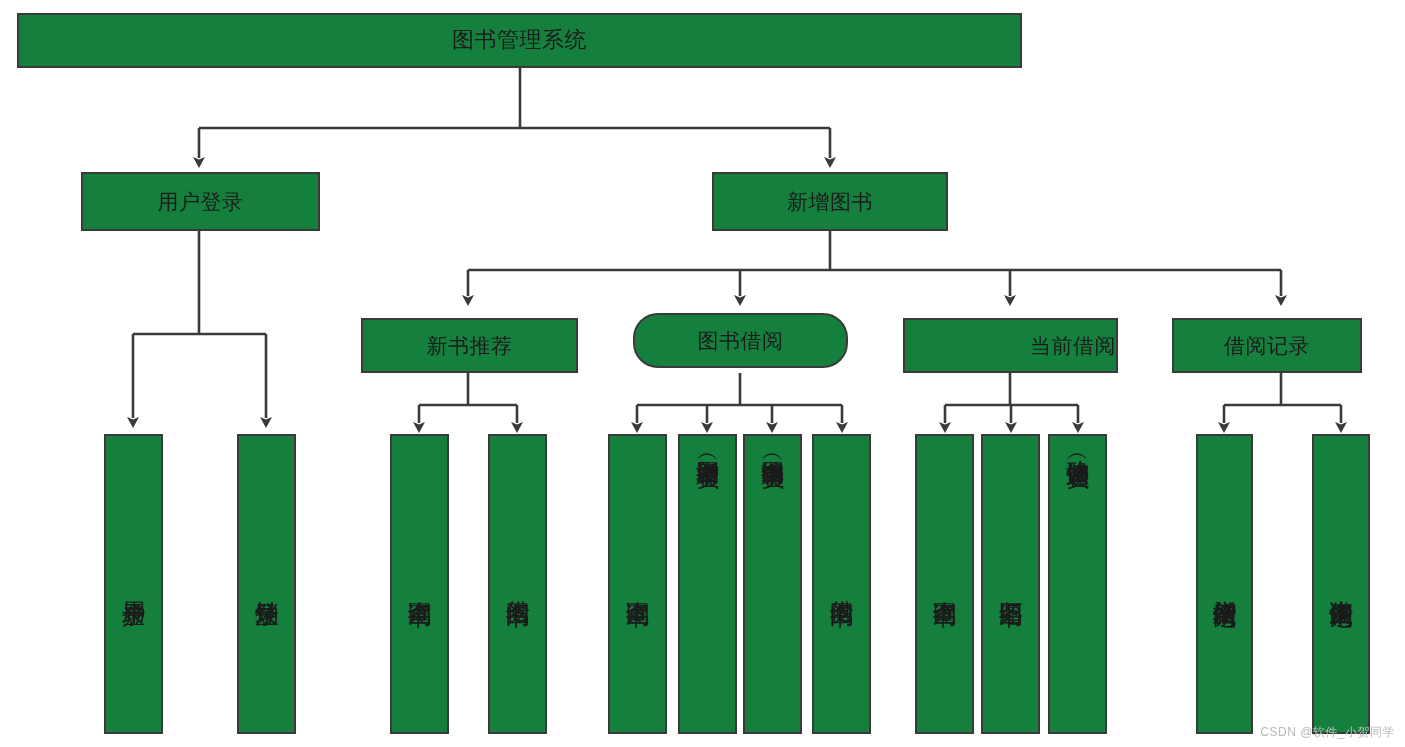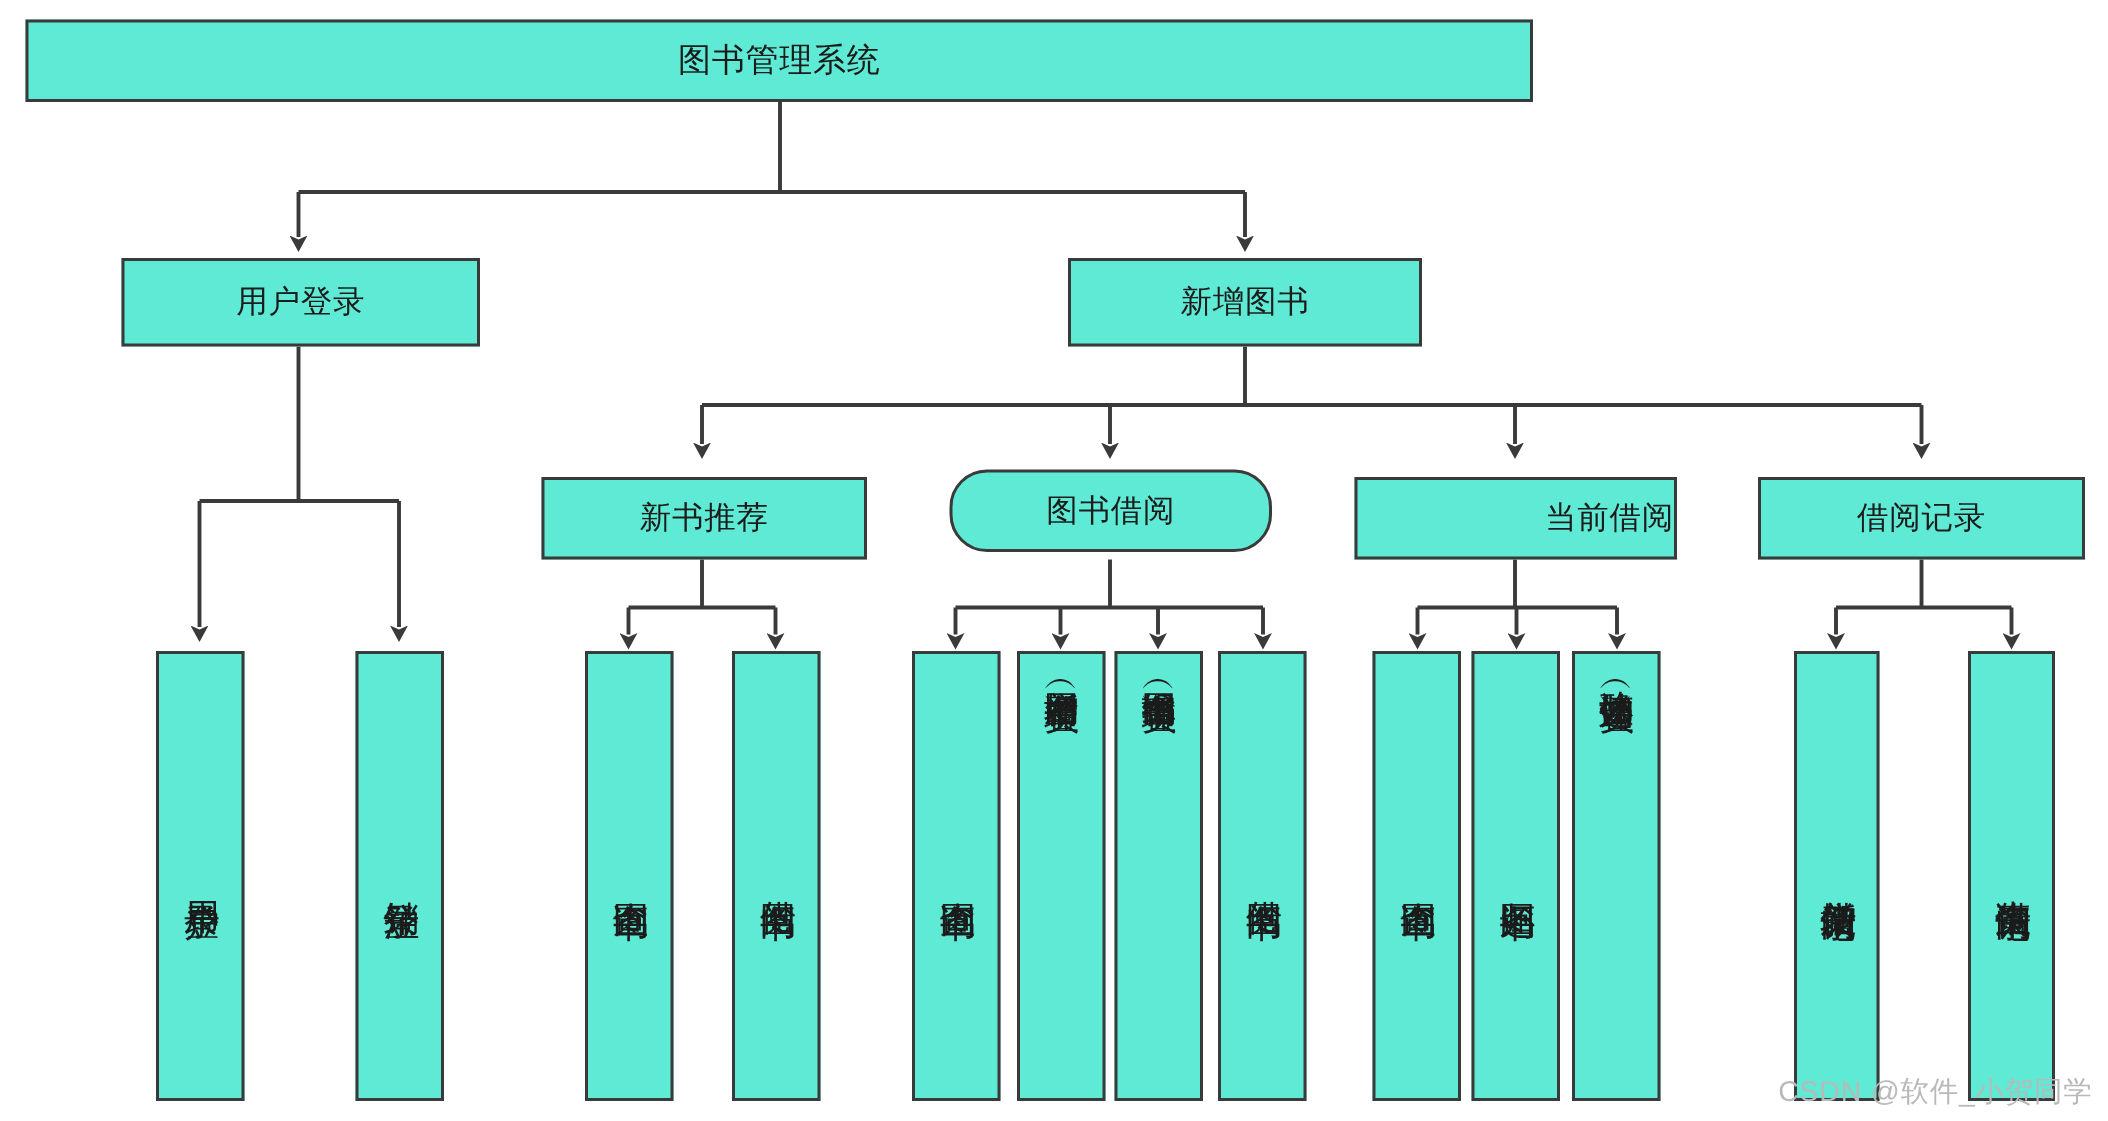--- a/index.html
+++ b/index.html
@@ -19,21 +19,21 @@
     position: absolute;
     left: 0;
     top: 0;
     width: 1405px;
     height: 747px;
     pointer-events: none;
   }
   .node {
     position: absolute;
     box-sizing: border-box;
-    background: #5eead4;
+    background: #15803d;
     border: 2px solid #3a3a3a;
     display: flex;
     align-items: center;
     justify-content: center;
     color: #1b1b1b;
     z-index: 2;
   }
   .node .lbl {
     display: block;
     text-align: center;
@@ -66,21 +66,21 @@
     font-size: 23px;
   }
   .node.vert.center {
     align-items: center;
     padding-top: 0;
   }
   #watermark {
     position: absolute;
     right: 10px;
     bottom: 6px;
-    font-size: 19px;
+    font-size: 12px;
     color: #b9b9b9;
     letter-spacing: 0.5px;
     z-index: 5;
     white-space: nowrap;
     font-family: "Liberation Sans", "DejaVu Sans", sans-serif;
   }
 </style>
 </head>
 <body>
 
@@ -150,21 +150,21 @@
 
   <div class="node horiz" style="left:361px; top:318px; width:217px; height:55px;">
     <span class="lbl">新书推荐</span>
   </div>
   <div class="node horiz" style="left:633px; top:313px; width:215px; height:55px;border-radius:25px;">
     <span class="lbl">图书借阅</span>
   </div>
   <div class="node horiz" style="left:903px; top:318px; width:215px; height:55px;justify-content:flex-end;">
     <span class="lbl">当前借阅</span>
   </div>
-  <div class="node horiz" style="left:1172px; top:318px; width:218px; height:55px;">
+  <div class="node horiz" style="left:1172px; top:318px; width:190px; height:55px;">
     <span class="lbl">借阅记录</span>
   </div>
 
   <div class="node vert center" style="left:104px; top:434px; width:59px; height:300px;">
     <span class="lbl">用户登录</span>
   </div>
   <div class="node vert center" style="left:237px; top:434px; width:59px; height:300px;">
     <span class="lbl">注销登录</span>
   </div>
 

